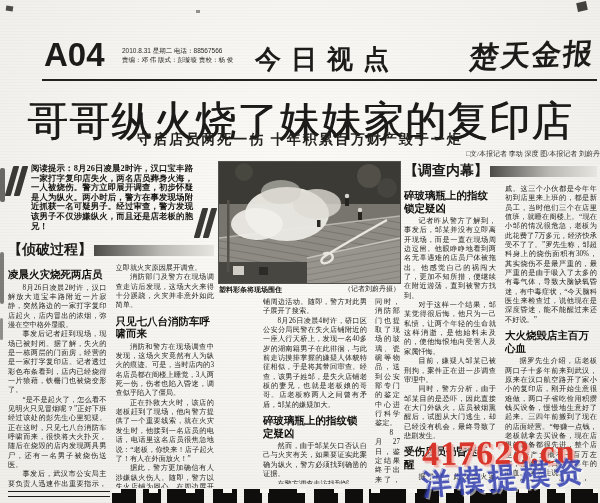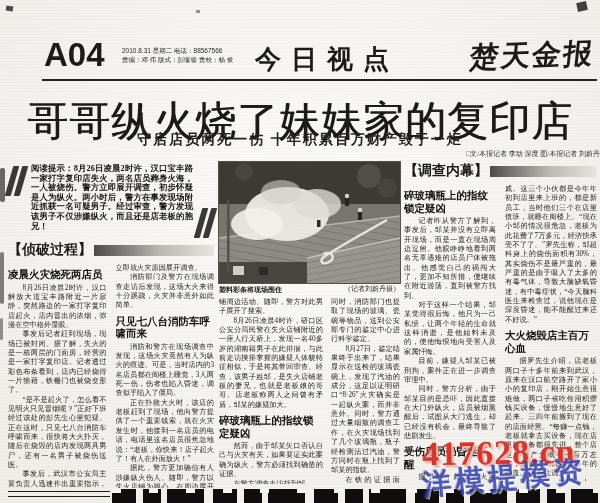--- a/index.html
+++ b/index.html
@@ -43,21 +43,21 @@
          margin:4px 0 3px 0;color:#11100e;}
   .lcols{position:absolute;left:8px;top:264px;width:206px;height:224px;gap:9px;}
   .lcols .col{flex:1;}
   
   .middle{position:absolute;left:219px;top:162px;width:181px;height:326px;}
   .photo{position:relative;width:181px;height:121px;background:#8e8c85;outline:1px solid #55534e;}
   .caption{display:flex;justify-content:space-between;margin-top:2px;font-size:7px;line-height:9px;}
   .caption .cl{font-family:"Liberation Sans",sans-serif;font-weight:700;}
   .caption .cr{color:#2a2a28;}
   .mcols{margin-top:4px;height:186px;gap:8px;}
-  .mcol3{flex:0 0 104px;} .mcol4{flex:1;}
+  .mcol3{flex:0 0 104px;margin-left:44px;} .mcol4{flex:1;}
   
   .right{position:absolute;left:404px;top:162px;width:193px;height:326px;}
   .rcols{margin-top:5px;height:296px;gap:9px;}
   .rcols .col{flex:1;}
   
   .bottom-rule{position:absolute;left:8px;width:102px;bottom:6px;height:4px;
                border-top:1.5px solid #1e1d1b;border-bottom:1px solid #1e1d1b;}
   .cutoff{position:absolute;left:112px;right:2px;bottom:0;height:14px;
           background:repeating-linear-gradient(90deg,#0f0e0d 0 24px,transparent 24px 31px,#0f0e0d 31px 49px,
           transparent 49px 55px,#0f0e0d 55px 92px,transparent 92px 101px);}

